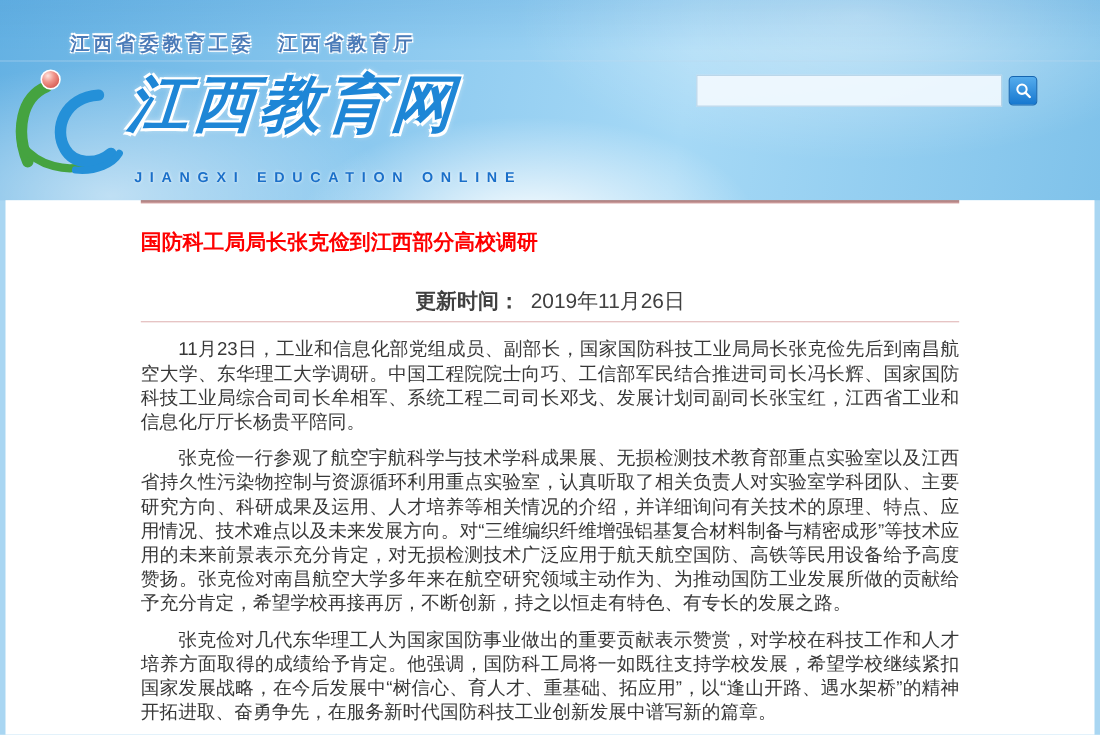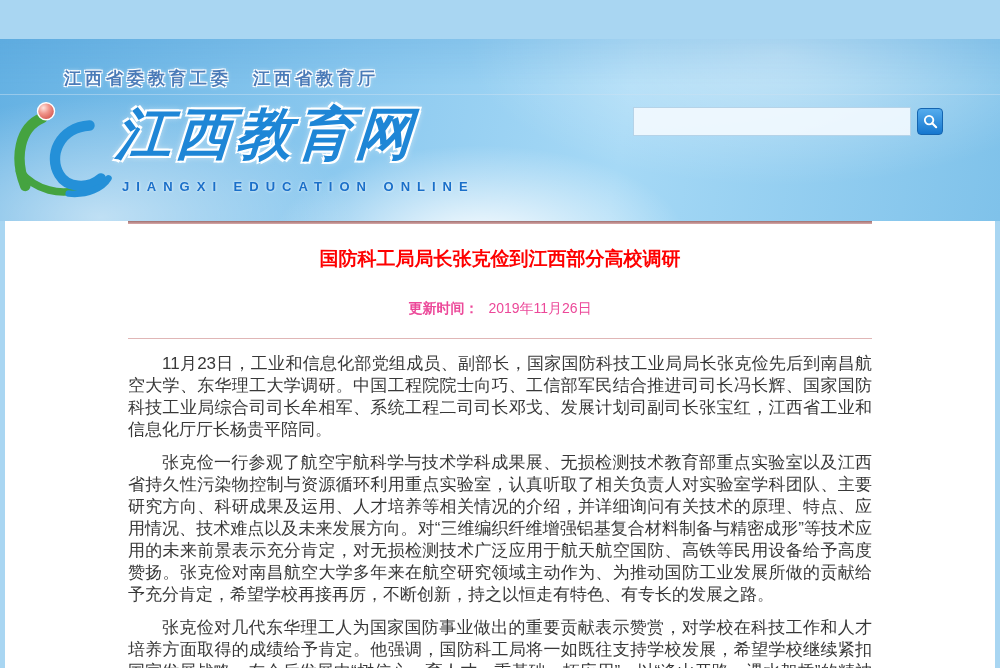--- a/index.html
+++ b/index.html
@@ -15,42 +15,41 @@
     background:var(--page-bg);
   }
   
   .site-header{
     position:relative;width:1000px;height:182px;
     background:
       radial-gradient(ellipse 320px 150px at 48% 112%, rgba(255,255,255,.95), rgba(255,255,255,0) 65%),
       radial-gradient(ellipse 520px 220px at 78% 8%, rgba(255,255,255,.45), rgba(255,255,255,0) 60%),
       radial-gradient(ellipse 420px 200px at 10% 98%, rgba(255,255,255,.55), rgba(255,255,255,0) 60%),
       linear-gradient(100deg,#64b1e3 0%,#8cc9ef 35%,#a6d9f6 62%,#7fc2ea 100%);
-    margin-top: 39px;
   }
   .top-bar{
     position:absolute;left:0;top:0;width:100%;height:56px;
     background:linear-gradient(180deg,rgba(70,150,210,.22),rgba(255,255,255,0) 85%);
     border-bottom:1px solid rgba(255,255,255,.35);
   }
   .org-title{
     position:absolute;left:64px;top:28px;
     font-size:17px;font-weight:bold;letter-spacing:4px;color:var(--topbar-text);
     text-shadow:-1px -1px 0 #fff,1px -1px 0 #fff,-1px 1px 0 #fff,1px 1px 0 #fff,0 0 4px rgba(255,255,255,.9);
   }
   .logo-link{position:absolute;left:12px;top:60px;width:104px;height:104px;display:block;text-decoration:none}
   .brand-cn{
     position:absolute;left:116px;top:58px;width:300px;
     font-size:56px;font-weight:bold;font-style:italic;letter-spacing:4px;
     color:var(--brand-blue);
     text-shadow:-2px -2px 0 #fff,2px -2px 0 #fff,-2px 2px 0 #fff,2px 2px 0 #fff,0 0 7px rgba(255,255,255,.85);
     transform:skewX(-4deg);
   }
   .brand-en{
-    position:absolute;left:122px;top:140px;
+    position:absolute;left:122px;top:153px;
     font-size:13px;font-weight:bold;letter-spacing:7px;color:#1a6fc9;
     text-shadow:0 0 3px rgba(255,255,255,.9);
   }
   .search-input{
     position:absolute;left:633px;top:68px;width:278px;height:29px;
     border:1px solid #b5d3e8;background:rgba(245,250,255,.88);
     font-size:14px;padding:0 8px;outline:none;
   }
   .search-button{
     position:absolute;left:917px;top:69px;width:26px;height:27px;
@@ -62,26 +61,26 @@
   .content-panel{
     position:relative;margin:0 5px;width:990px;min-height:486px;
     background:var(--content-bg);
   }
   .article{width:744px;margin:0 auto;}
   .article-top-divider{
     height:3px;width:100%;
     background:linear-gradient(180deg,var(--topline-dark),var(--topline-light));
   }
   .article-title{
-    margin-top:22px;text-align:center;
+    margin-top:22px;text-align:left;
     font-size:19px;font-weight:bold;color:var(--title-red);
   }
   .article-meta{
-    margin-top:28px;padding-bottom:20px;text-align:center;
-    font-size:14px;color:#ec4899;
+    margin-top:28px;padding-bottom:5px;text-align:center;
+    font-size:19px;color:#404040;
     border-bottom:1px solid var(--meta-divider);
   }
   .article-meta .meta-label{font-weight:bold;margin-right:10px}
   .article-body{margin-top:14px}
   .article-body p{
     font-size:17px;line-height:22px;color:var(--body-text);
     text-indent:2em;text-align:justify;margin:11px 0;
   }
 </style>
 </head>

